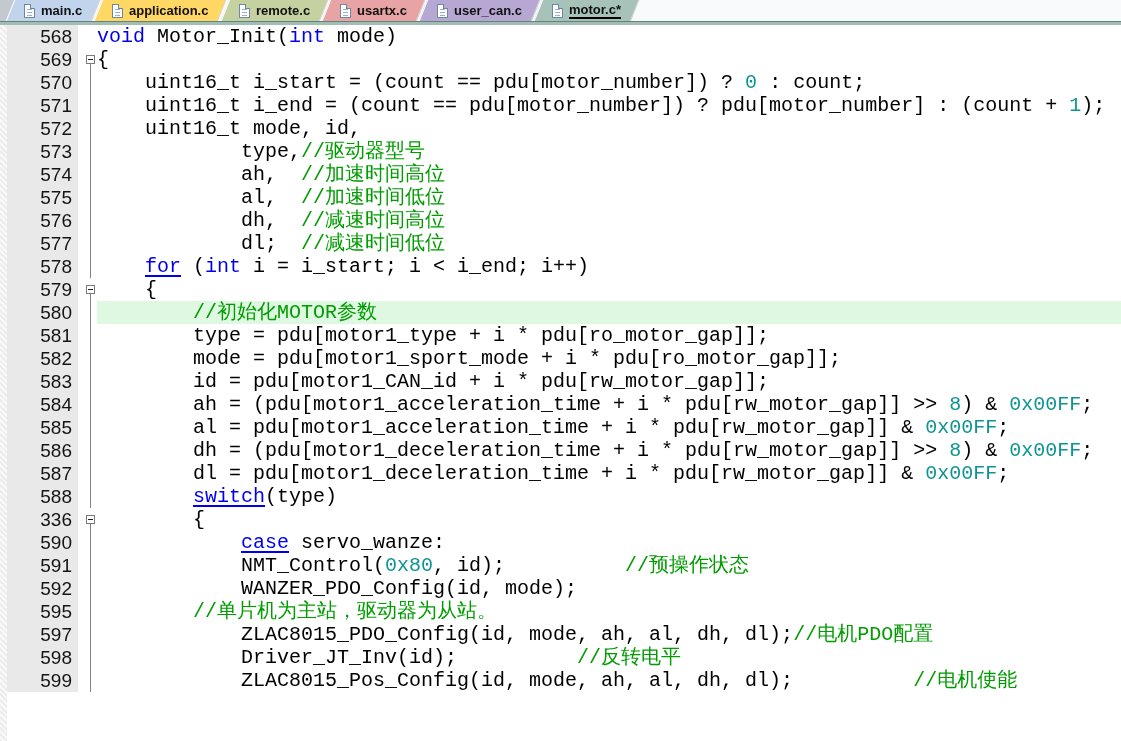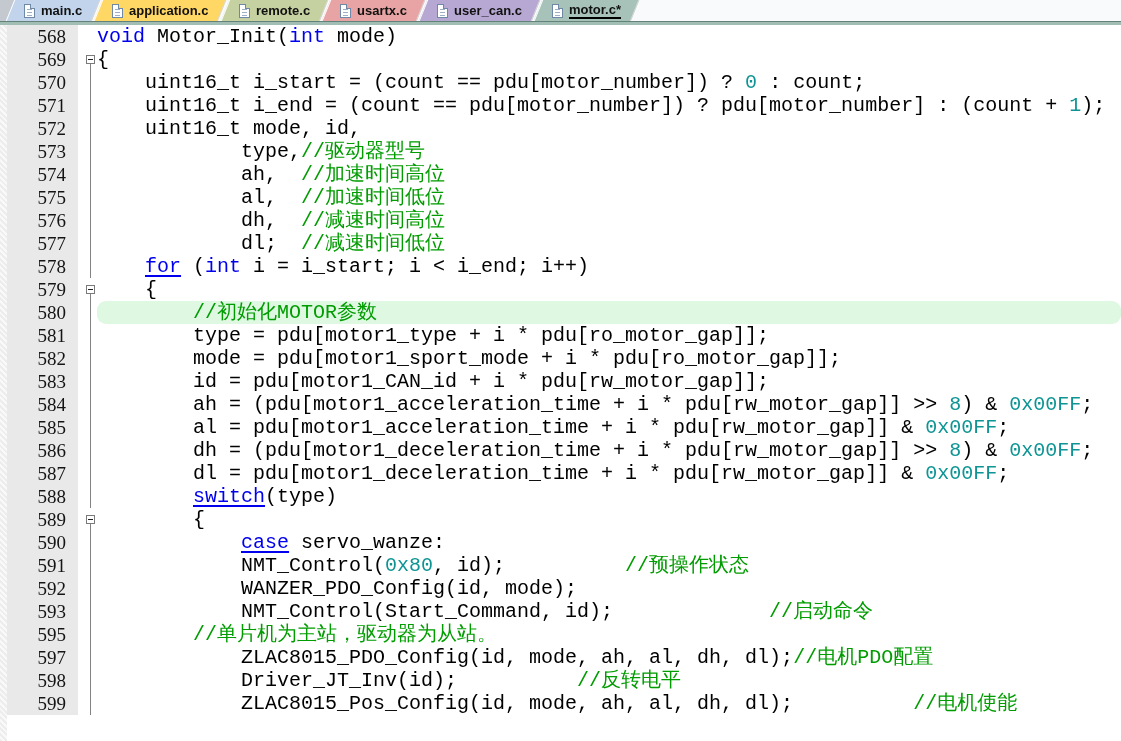--- a/index.html
+++ b/index.html
@@ -25,32 +25,32 @@
                      background:#9db0c6; box-shadow:0 3px 0 #9db0c6, 0 6px 0 #9db0c6; }
   .tab-band { height:4px; background:var(--band); border-top:1px solid #63837a; }
 
   
   .editor { position:absolute; left:0; top:25px; right:0; bottom:0; background:#fff; overflow:hidden; }
   .left-edge { position:absolute; left:0; top:0; bottom:0; width:7px;
                background:repeating-linear-gradient(45deg,#ededed 0 2px,#f9f9f9 2px 4px); }
   .code-body { position:absolute; left:7px; top:0; right:0; bottom:0; }
   .row { display:flex; height:23px; line-height:23px; white-space:pre;
          font-family:"Liberation Mono","DejaVu Sans Mono",monospace; font-size:20px; color:#000; }
-  .num { width:71px; flex:none; background:var(--gutter); text-align:right; padding-right:12px;
-         font-family:Liberation Serif, serif; font-size:19px; color:#141414; }
+  .num { width:71px; flex:none; background:var(--gutter); text-align:right; padding-right:6px;
+         font-family:Liberation Sans, sans-serif; font-size:19px; color:#141414; }
   .gap { width:6px; flex:none; background:#fff; }
   .fold { position:relative; width:13px; flex:none; }
   .vline { position:absolute; left:6px; width:1px; background:var(--fold); }
   .vline.full { top:0; bottom:0; }
   .vline.below { top:16px; bottom:0; }
   .fold-box { position:absolute; left:2px; top:7px; width:9px; height:9px;
               border:1px solid #7a7a7a; background:#fff; }
   .fold-box::after { content:""; position:absolute; left:1px; top:3px; width:5px; height:1px; background:#222; }
   .code { flex:1 1 auto; overflow:hidden; }
-  .row.hl .code { background:var(--hl);border-radius:9px; }
+  .row.hl .code { background:var(--hl); }
   .seg-k { color:var(--kw); }
   .seg-c { color:var(--kw); text-decoration:underline; text-underline-offset:3px; }
   .seg-m { color:var(--cm);margin-top:28px; }
   .seg-n { color:var(--nm); }
 </style>
 </head>
 <body>
 
 <div class="tab-bar">
   <div class="corner-piece"></div>
@@ -112,23 +112,22 @@
       <div class="row"><div class="num">579</div><div class="gap"></div><div class="fold"><span class="vline below"></span><span class="fold-box"></span></div><div class="code"><span>    {</span></div></div>
       <div class="row hl"><div class="num">580</div><div class="gap"></div><div class="fold"><span class="vline full"></span></div><div class="code"><span>        </span><span class="seg-m">//初始化MOTOR参数</span></div></div>
       <div class="row"><div class="num">581</div><div class="gap"></div><div class="fold"><span class="vline full"></span></div><div class="code"><span>        type = pdu[motor1_type + i * pdu[ro_motor_gap]];</span></div></div>
       <div class="row"><div class="num">582</div><div class="gap"></div><div class="fold"><span class="vline full"></span></div><div class="code"><span>        mode = pdu[motor1_sport_mode + i * pdu[ro_motor_gap]];</span></div></div>
       <div class="row"><div class="num">583</div><div class="gap"></div><div class="fold"><span class="vline full"></span></div><div class="code"><span>        id = pdu[motor1_CAN_id + i * pdu[rw_motor_gap]];</span></div></div>
       <div class="row"><div class="num">584</div><div class="gap"></div><div class="fold"><span class="vline full"></span></div><div class="code"><span>        ah = (pdu[motor1_acceleration_time + i * pdu[rw_motor_gap]] &gt;&gt; </span><span class="seg-n">8</span><span>) &amp; </span><span class="seg-n">0x00FF</span><span>;</span></div></div>
       <div class="row"><div class="num">585</div><div class="gap"></div><div class="fold"><span class="vline full"></span></div><div class="code"><span>        al = pdu[motor1_acceleration_time + i * pdu[rw_motor_gap]] &amp; </span><span class="seg-n">0x00FF</span><span>;</span></div></div>
       <div class="row"><div class="num">586</div><div class="gap"></div><div class="fold"><span class="vline full"></span></div><div class="code"><span>        dh = (pdu[motor1_deceleration_time + i * pdu[rw_motor_gap]] &gt;&gt; </span><span class="seg-n">8</span><span>) &amp; </span><span class="seg-n">0x00FF</span><span>;</span></div></div>
       <div class="row"><div class="num">587</div><div class="gap"></div><div class="fold"><span class="vline full"></span></div><div class="code"><span>        dl = pdu[motor1_deceleration_time + i * pdu[rw_motor_gap]] &amp; </span><span class="seg-n">0x00FF</span><span>;</span></div></div>
       <div class="row"><div class="num">588</div><div class="gap"></div><div class="fold"><span class="vline full"></span></div><div class="code"><span>        </span><span class="seg-c">switch</span><span>(type)</span></div></div>
-      <div class="row"><div class="num">589</div><div class="gap"></div><div class="fold"><span class="vline below"></span><span class="fold-box"></span></div><div class="code"><span>        {</span></div></div>
+      <div class="row"><div class="num">336</div><div class="gap"></div><div class="fold"><span class="vline below"></span><span class="fold-box"></span></div><div class="code"><span>        {</span></div></div>
       <div class="row"><div class="num">590</div><div class="gap"></div><div class="fold"><span class="vline full"></span></div><div class="code"><span>            </span><span class="seg-c">case</span><span> servo_wanze:</span></div></div>
       <div class="row"><div class="num">591</div><div class="gap"></div><div class="fold"><span class="vline full"></span></div><div class="code"><span>            NMT_Control(</span><span class="seg-n">0x80</span><span>, id);          </span><span class="seg-m">//预操作状态</span></div></div>
       <div class="row"><div class="num">592</div><div class="gap"></div><div class="fold"><span class="vline full"></span></div><div class="code"><span>            WANZER_PDO_Config(id, mode);</span></div></div>
-      <div class="row"><div class="num">593</div><div class="gap"></div><div class="fold"><span class="vline full"></span></div><div class="code"><span>            NMT_Control(Start_Command, id);             </span><span class="seg-m">//启动命令</span></div></div>
       <div class="row"><div class="num">595</div><div class="gap"></div><div class="fold"><span class="vline full"></span></div><div class="code"><span>        </span><span class="seg-m">//单片机为主站，驱动器为从站。</span></div></div>
       <div class="row"><div class="num">597</div><div class="gap"></div><div class="fold"><span class="vline full"></span></div><div class="code"><span>            ZLAC8015_PDO_Config(id, mode, ah, al, dh, dl);</span><span class="seg-m">//电机PDO配置</span></div></div>
       <div class="row"><div class="num">598</div><div class="gap"></div><div class="fold"><span class="vline full"></span></div><div class="code"><span>            Driver_JT_Inv(id);          </span><span class="seg-m">//反转电平</span></div></div>
       <div class="row"><div class="num">599</div><div class="gap"></div><div class="fold"><span class="vline full"></span></div><div class="code"><span>            ZLAC8015_Pos_Config(id, mode, ah, al, dh, dl);          </span><span class="seg-m">//电机使能</span></div></div>
     </div>
 </div>
 
 </body></html>

